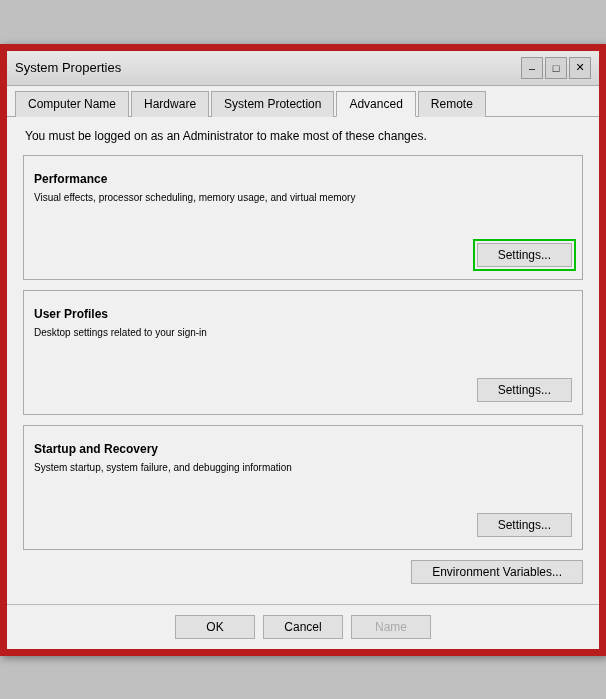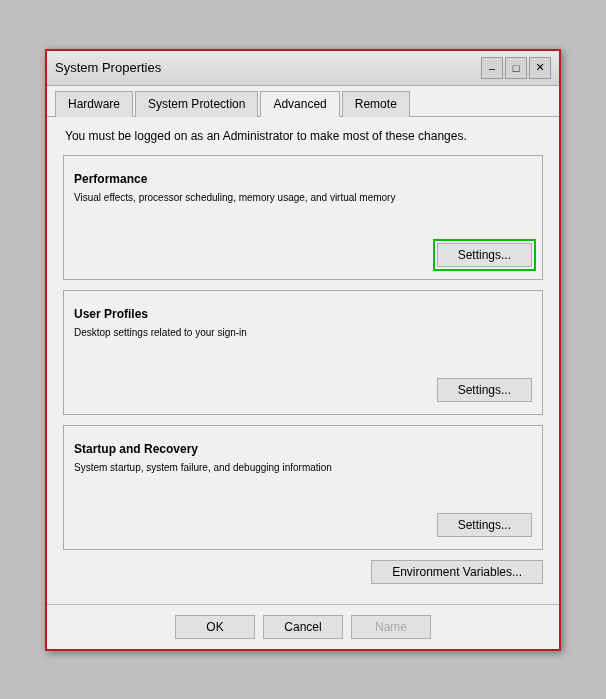--- a/index.html
+++ b/index.html
@@ -11,23 +11,23 @@
       background: #c0c0c0;
       display: flex;
       justify-content: center;
       align-items: center;
       min-height: 100vh;
       font-family: 'Segoe UI', Tahoma, sans-serif;
       font-size: 13px;
       color: #000;
     }
     .window {
-      width: 516px;
+      width: 606px;
       background: #bef264;
-      border: 2px solid #b91c1c;
+      border: 7px solid #b91c1c;
       box-shadow: 2px 2px 8px rgba(0,0,0,0.4);
     }
     .title-bar {
       background: linear-gradient(to bottom, #e8e8e8, #d4d4d4);
       padding: 6px 8px;
       display: flex;
       align-items: center;
       justify-content: space-between;
       border-bottom: 1px solid #aaa;
     }
@@ -152,20 +152,21 @@
   <div class="title-bar">
     <span class="title-bar-text">System Properties</span>
     <div class="title-bar-controls">
       <div class="title-bar-btn">–</div>
       <div class="title-bar-btn">□</div>
       <div class="title-bar-btn close">✕</div>
     </div>
   </div>
 
   <div class="tabs-container">
+    <div class="tab">Computer Name</div>
     <div class="tab">Hardware</div>
     <div class="tab">System Protection</div>
     <div class="tab active">Advanced</div>
     <div class="tab">Remote</div>
   </div>
 
   <div class="content">
     <div class="admin-notice">You must be logged on as an Administrator to make most of these changes.</div>
 
     <div class="section-box">

